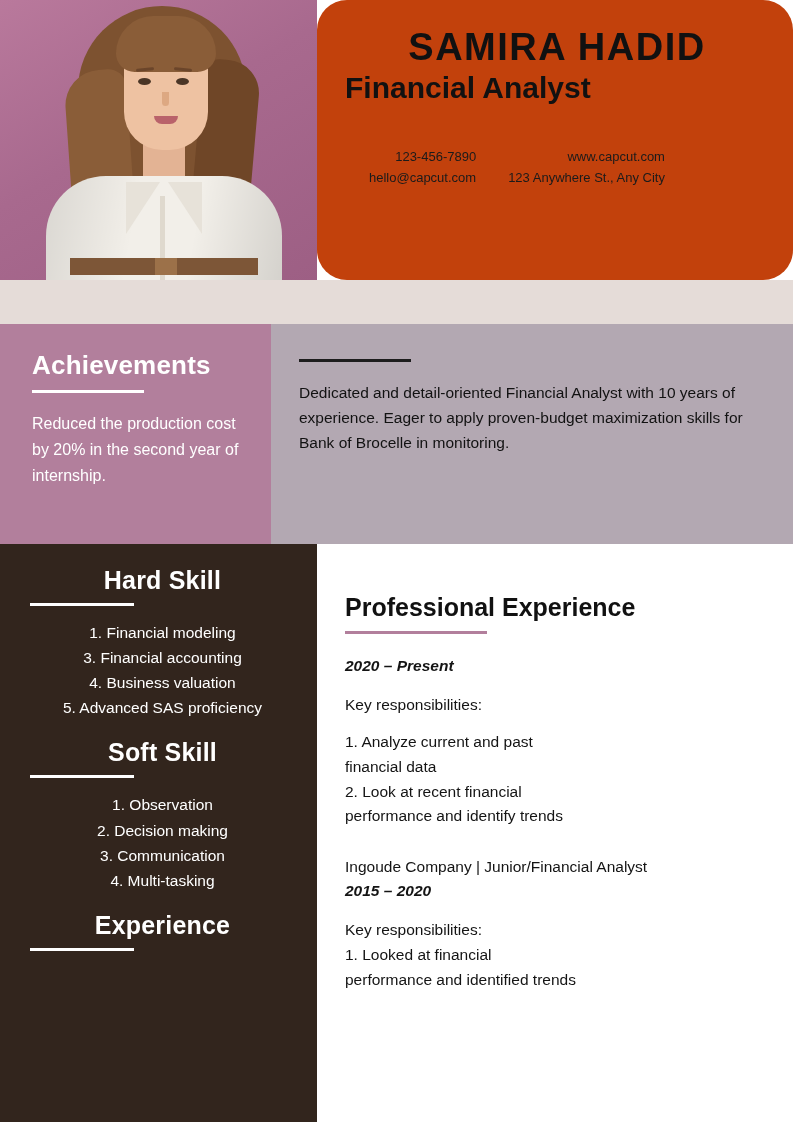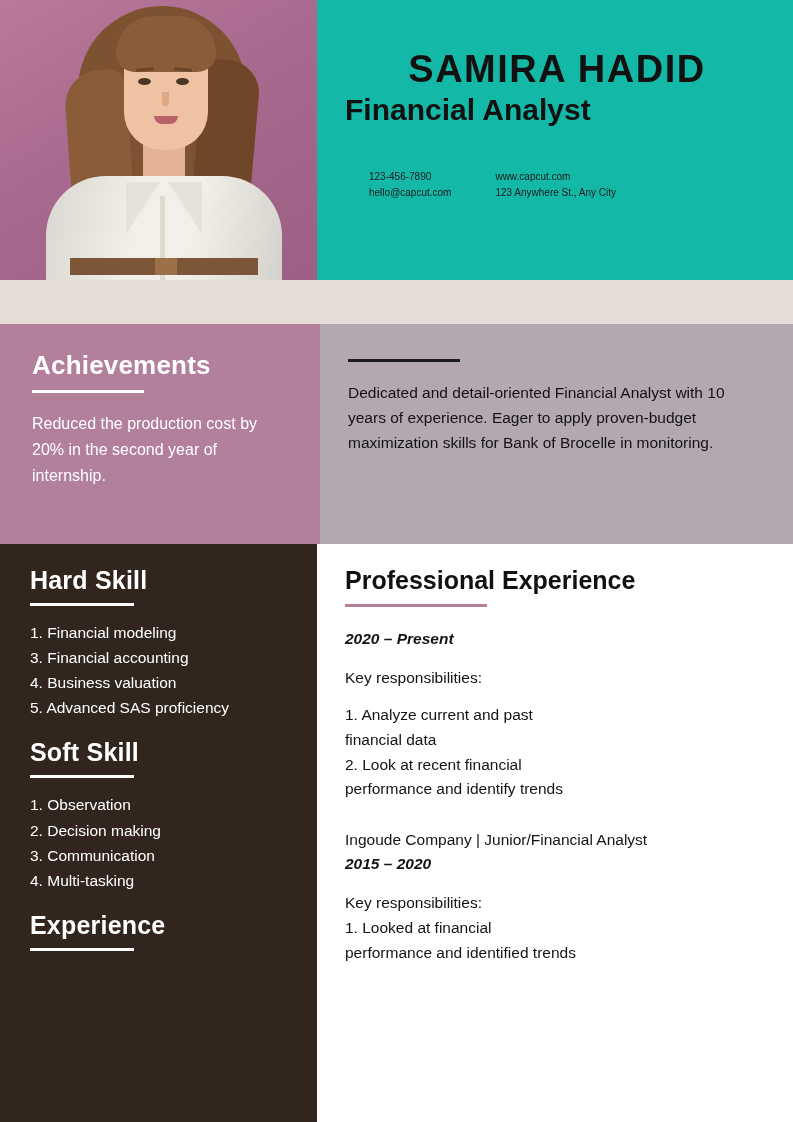--- a/index.html
+++ b/index.html
@@ -100,58 +100,60 @@
     border-style: solid;
   }
   .collar-l { left: 126px; border-width: 0 0 52px 34px; border-color: transparent transparent transparent #e7e2d9; }
   .collar-r { left: 168px; border-width: 0 34px 52px 0; border-color: transparent #e7e2d9 transparent transparent; }
   .placket { position: absolute; left: 160px; top: 196px; width: 5px; height: 84px; background: #dfd9ce; }
   .belt { position: absolute; left: 70px; top: 258px; width: 188px; height: 17px; background: #7d5637; }
   .belt-buckle { position: absolute; left: 155px; top: 258px; width: 22px; height: 17px; background: #9c7149; }
 
   .header-col {
     flex: 1;
-    background: #14b8a6;
-    padding: 38px 24px 0 28px;
+    background: #c2410c;
+    padding: 16px 24px 0 28px;
+    border-radius: 30px;
   }
   .name {
     font-size: 38px;
     font-weight: bold;
     letter-spacing: 1.5px;
     color: #111111;
     text-align: center;
     margin-top: 10px;
   }
   .role {
     font-size: 30px;
     font-weight: bold;
     color: #111111;
     margin-top: 2px;
   }
   .contact {
     margin-top: 42px;
     display: flex;
-    gap: 44px;
+    gap: 32px;
     padding-left: 24px;
-    font-size: 10px;
+    font-size: 13px;
     color: #1b1b1b;
     line-height: 1.6;
+    text-align: right;
   }
   .contact .col { display: flex; flex-direction: column; }
 
   
   .divider-band {
     height: 44px;
     background: #e5dcd8;
   }
 
   
   .middle { display: flex; height: 220px; }
   .ach {
-    width: 320px;
+    width: 271px;
     background: #b27f9c;
     padding: 26px 28px 0 32px;
     color: #ffffff;
   }
   .about {
     flex: 1;
     background: #b3a8b2;
     padding: 26px 46px 0 28px;
     color: #121212;
   }
@@ -169,31 +171,33 @@
   .ach-text { font-size: 16px; line-height: 1.62; }
   .about-text { font-size: 15.5px; line-height: 1.62; }
 
   
   .bottom { display: flex; height: 578px; }
   .left-dark {
     width: 317px;
     background: #32251d;
     color: #ffffff;
     padding: 22px 22px 0 30px;
+    text-align: center;
   }
   .left-dark .sec-title { font-size: 25px; }
   .left-dark .rule { width: 104px; margin: 8px 0 14px 0; }
   .list { list-style: none; font-size: 15.5px; line-height: 1.62; }
   .block-gap { height: 18px; }
 
   .right-white {
     flex: 1;
     background: #ffffff;
     color: #141414;
     padding: 22px 40px 0 28px;
+    margin-top: 27px;
   }
   .exp-title {
     font-size: 25px;
     font-weight: bold;
     color: #111111;
   }
   .exp-rule {
     width: 142px; height: 3px;
     background: #b27f9c;
     margin: 9px 0 20px 0;

